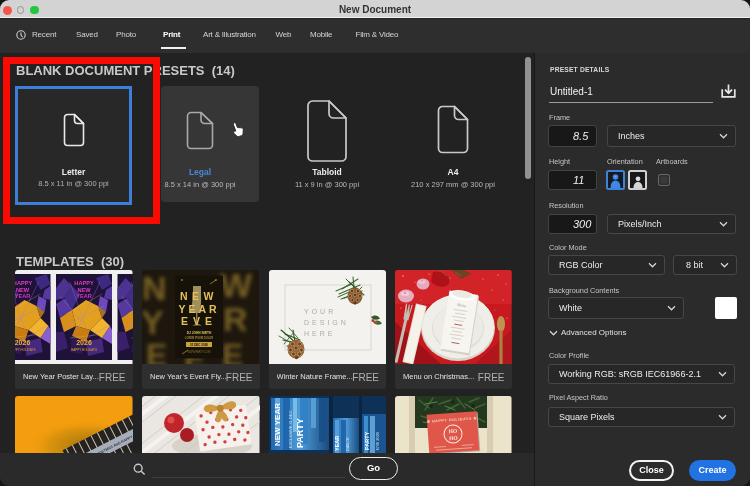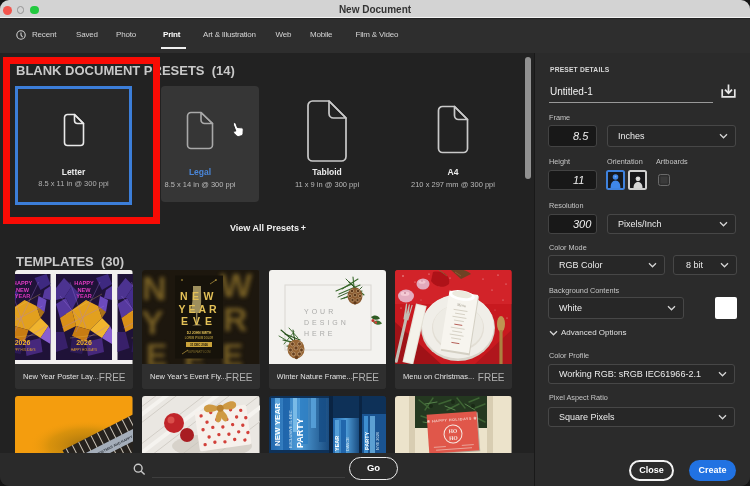--- a/index.html
+++ b/index.html
@@ -107,21 +107,20 @@
   <svg class="abs" style="left:437px; top:105px;" width="32" height="49" viewBox="0 0 32 49">
     <path d="M17.5 1.5 H5.5 a4 4 0 0 0 -4 4 V43.5 a4 4 0 0 0 4 4 H26.5 a4 4 0 0 0 4 -4 V14.5 Z" fill="none" stroke="#c9c9c9" stroke-width="1.7" stroke-linejoin="round"></path>
     <path d="M17.5 1.5 V10.5 a4 4 0 0 0 4 4 H30.5 Z" fill="none" stroke="#c9c9c9" stroke-width="1.7" stroke-linejoin="round"></path>
   </svg>
   <div class="pname" style="left:413px; top:167px; width:80px;">A4</div>
   <div class="pdim" style="left:408px; top:180px; width:90px; color:#b9b9b9;">210 x 297 mm @ 300 ppi</div>
 
   <div id="redbox"></div>
   <div id="sbar"></div>
 
-  <div class="abs" style="left:168px; top:223px; width:200px; text-align:center; font-size:9px; font-weight:bold; color:#f0f0f0;">View All Presets +</div>
 
   <div class="seclabel" style="left:16px; top:254px;">TEMPLATES&nbsp;&nbsp;(30)</div>
 
   <div class="tcard" style="left:15px; top:270px; height:119px;">
     <div class="timg" id="timg1"><svg width="117.5" height="94" viewBox="0 0 117.5 94">
       <rect width="117.5" height="94" fill="#f2f0ef"></rect>
       <defs>
         <g id="nyp">
           <rect width="56" height="86" fill="#1f1238"></rect>
           <polygon points="0,14 8,4 16,12 8,24 0,26" fill="#4c3390"></polygon>

